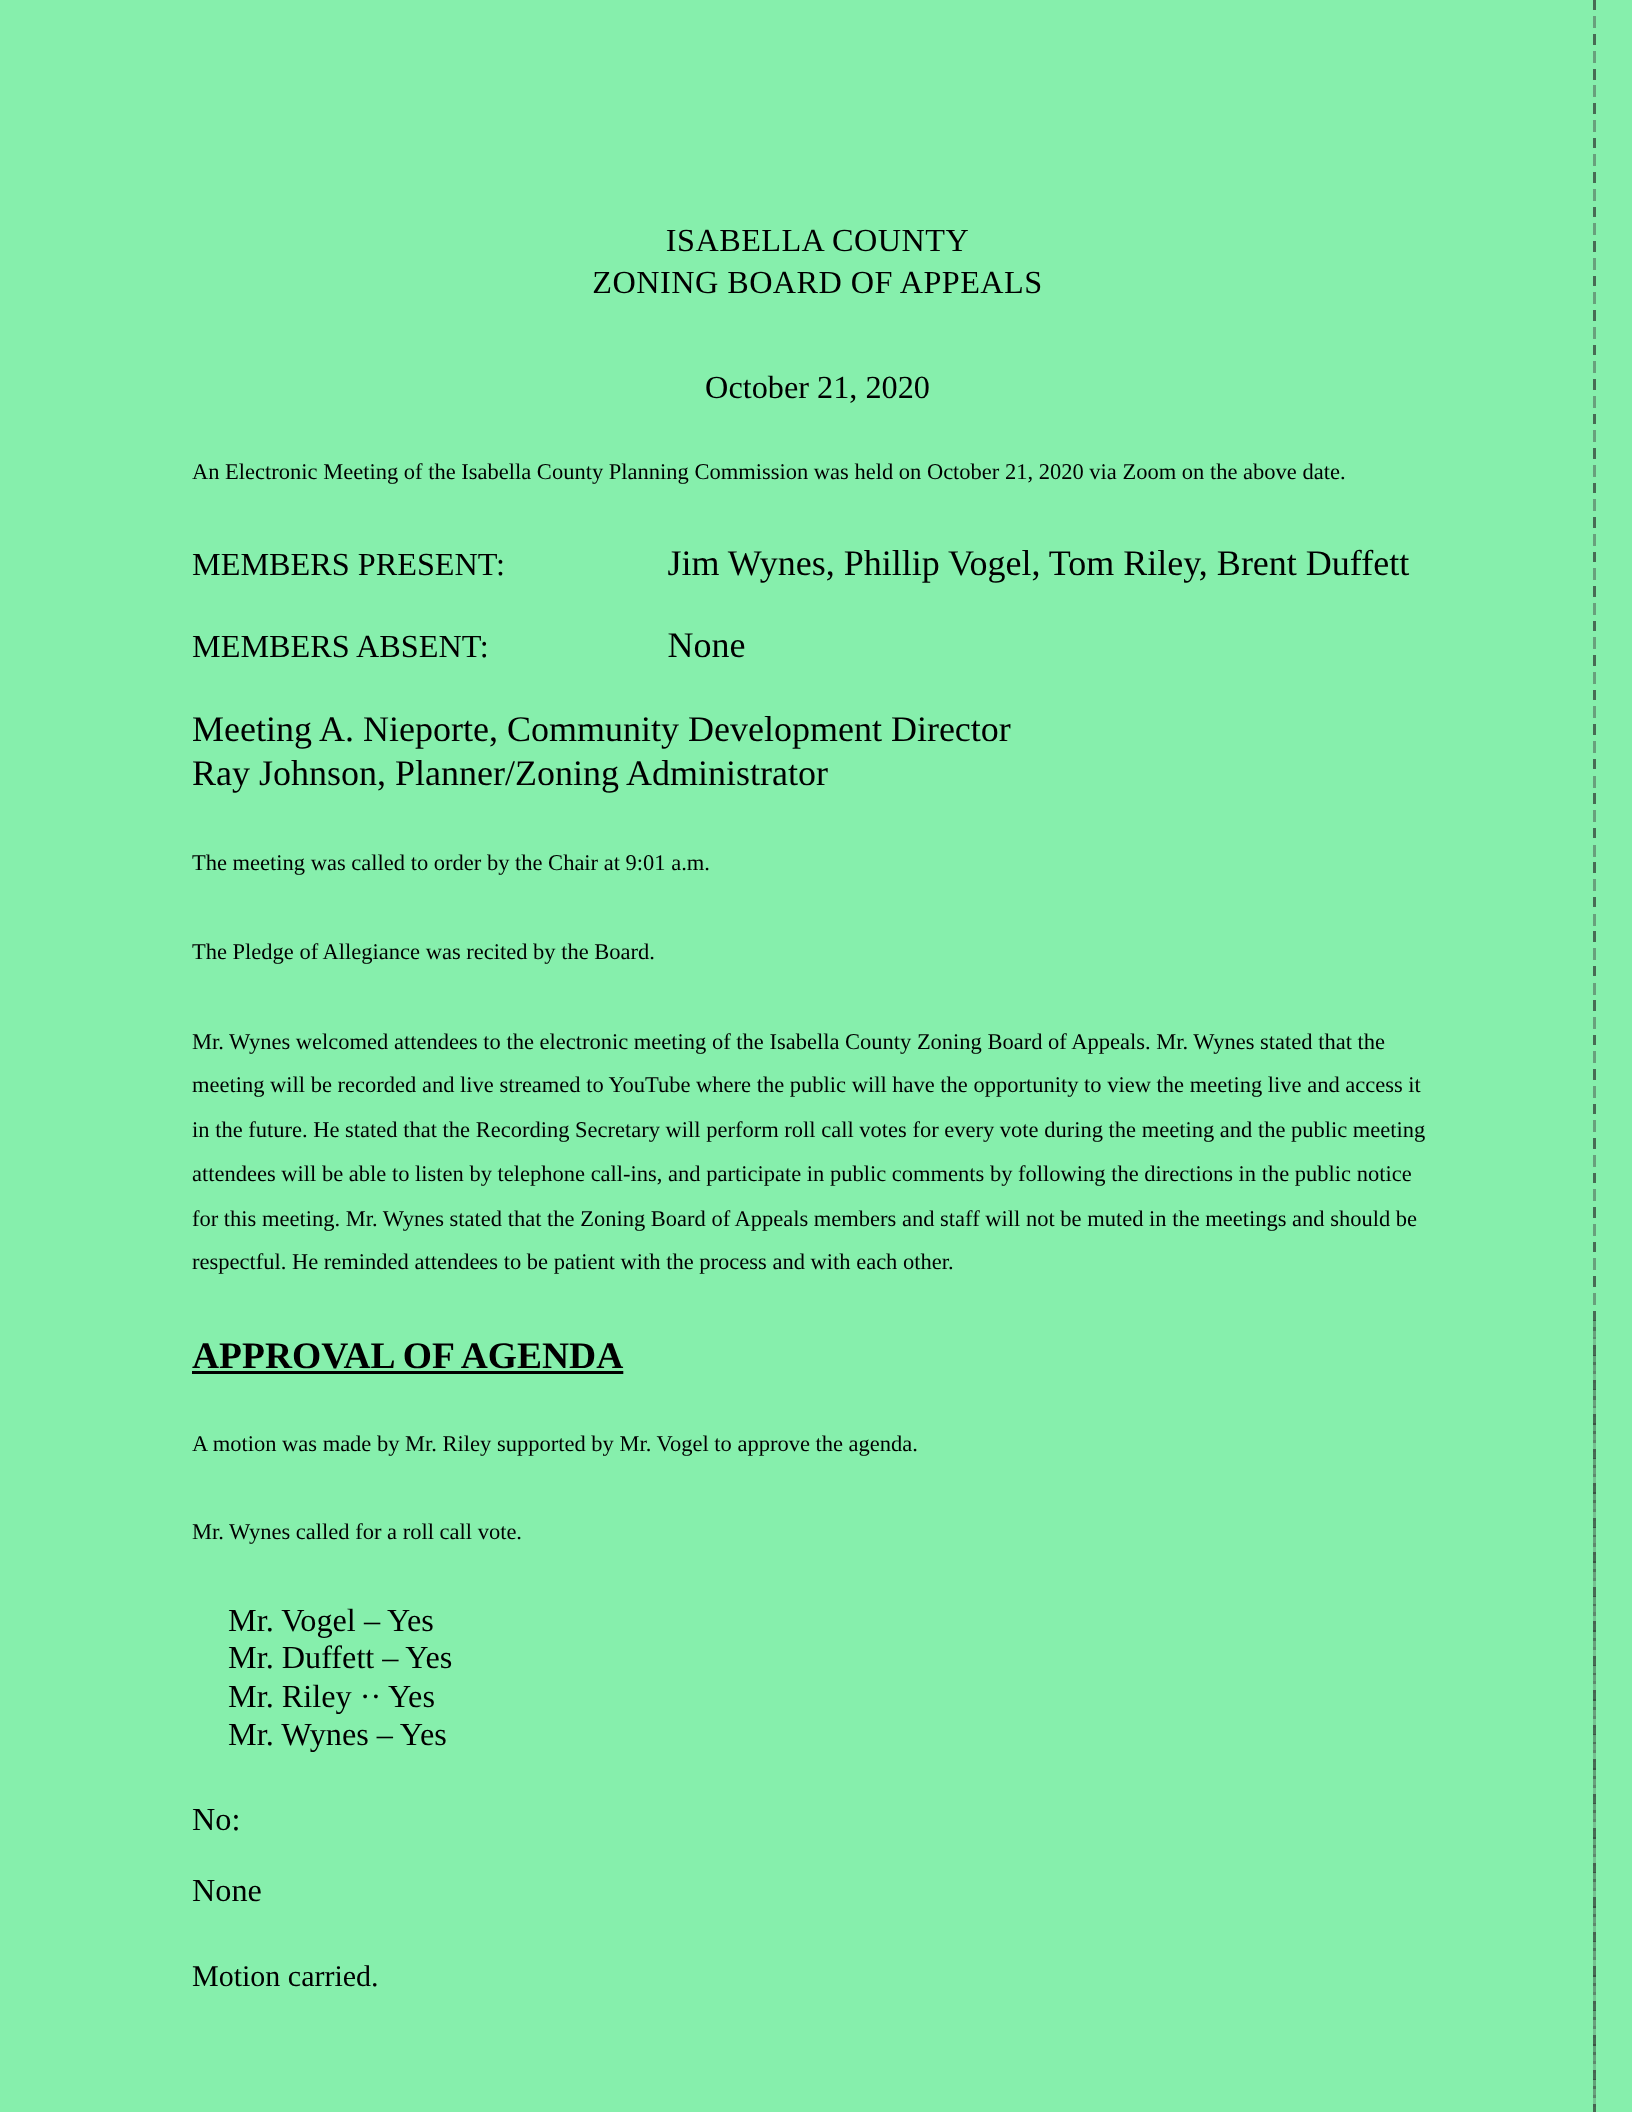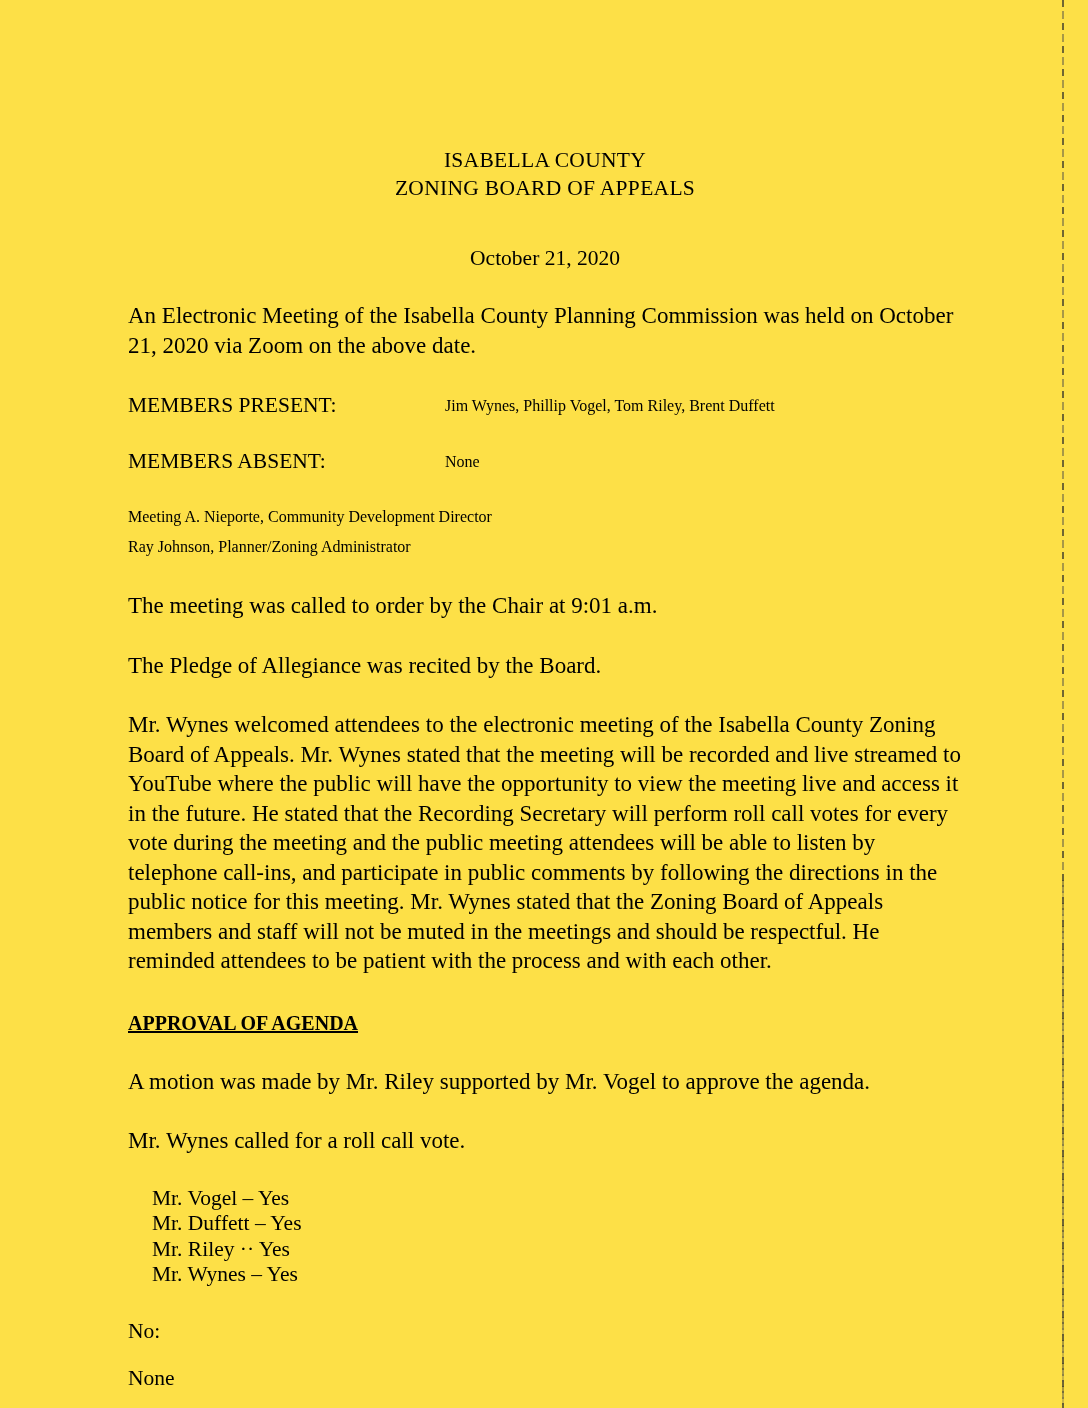--- a/index.html
+++ b/index.html
@@ -10,21 +10,21 @@
   }
   body {
     font-family: "Liberation Serif", "DejaVu Serif", serif;
     color: #000000;
   }
   .page {
     position: relative;
     width: 1088px;
     height: 1408px;
     margin: 0 auto;
-    background: #fde047;
+    background: #86efac;
     overflow: hidden;
     box-sizing: border-box;
   }
   
   .scan-artifact {
     position: absolute;
     top: 0;
     left: 1062px;
     width: 2px;
     height: 1408px;
@@ -65,21 +65,21 @@
   .doc-title .line2 { display: block; }
 
   .doc-date {
     text-align: center;
     font-size: 21.5px;
     line-height: 26px;
     margin: 43px 0 0 0;
   }
 
   p.body-par {
-    font-size: 23px;
+    font-size: 15px;
     line-height: 29.5px;
     margin: 30px 0 0 0;
     text-align: left;
   }
 
   
   .attendance {
     margin-top: 31px;
   }
   .att-row {
@@ -91,27 +91,27 @@
     margin-top: 26px;
   }
   .att-label {
     flex: 0 0 317px;
     font-size: 21.5px;
     line-height: 29.5px;
     white-space: nowrap;
   }
   .att-values {
     flex: 1 1 auto;
-    font-size: 16px;
+    font-size: 24px;
     line-height: 29.5px;
   }
   .att-values .val-line { display: block; }
 
   .section-heading {
-    font-size: 20px;
+    font-size: 25px;
     line-height: 28px;
     font-weight: bold;
     text-decoration: underline;
     margin: 33px 0 0 0;
     display: inline-block;
   }
   .heading-wrap { margin-top: 33px; }
   .heading-wrap .section-heading { margin-top: 0; }
 
   .vote-list {

